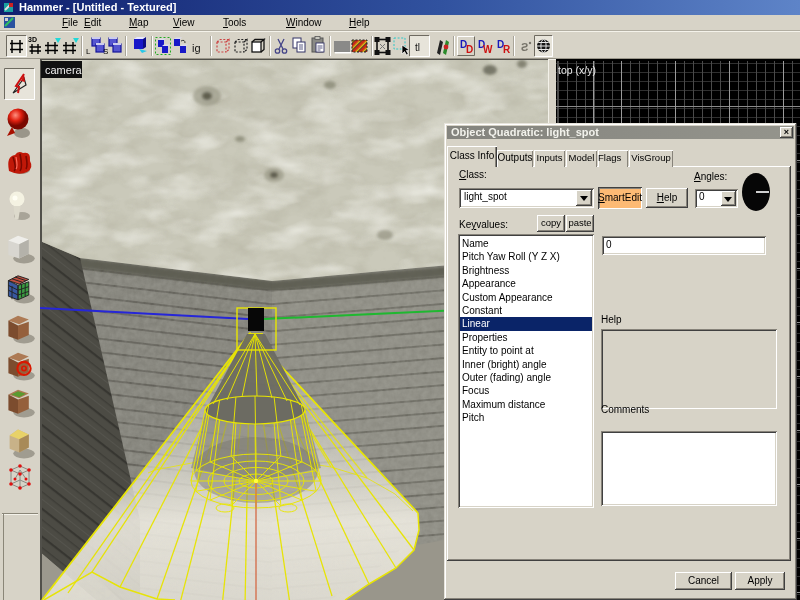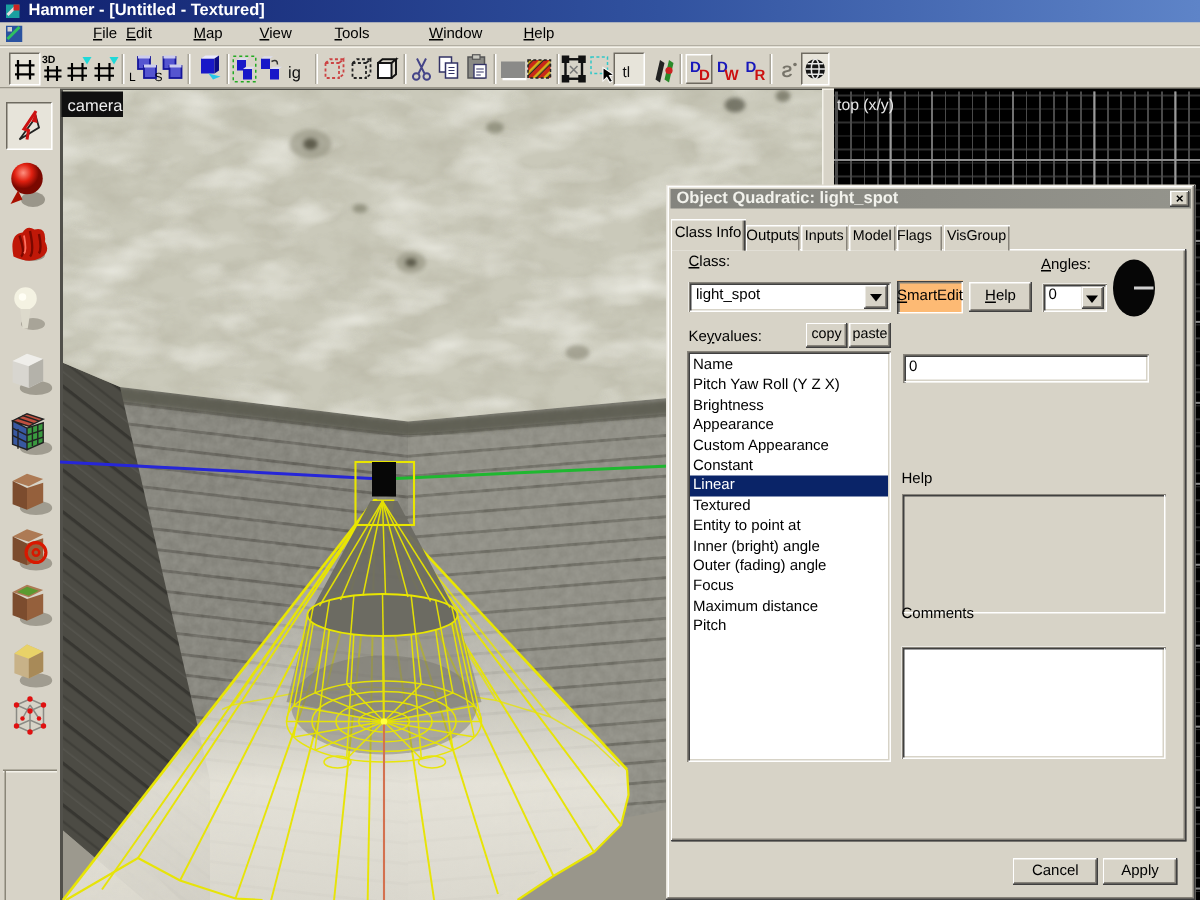--- a/index.html
+++ b/index.html
@@ -552,21 +552,21 @@
 
  <div class="abs field" style="left:14px;top:111px;width:136px;height:274px;">
   <div class="abs" style="left:2px;top:3px;width:132px;line-height:13.4px;white-space:nowrap;">
    <div style="padding-left:2px;">Name</div>
    <div style="padding-left:2px;">Pitch Yaw Roll (Y Z X)</div>
    <div style="padding-left:2px;">Brightness</div>
    <div style="padding-left:2px;">Appearance</div>
    <div style="padding-left:2px;">Custom Appearance</div>
    <div style="padding-left:2px;">Constant</div>
    <div style="padding-left:2px;background:#0a2468;color:#fff;">Linear</div>
-   <div style="padding-left:2px;">Textured</div>
+   <div style="padding-left:2px;">Properties</div>
    <div style="padding-left:2px;">Entity to point at</div>
    <div style="padding-left:2px;">Inner (bright) angle</div>
    <div style="padding-left:2px;">Outer (fading) angle</div>
    <div style="padding-left:2px;">Focus</div>
    <div style="padding-left:2px;">Maximum distance</div>
    <div style="padding-left:2px;">Pitch</div>
   </div>
  </div>
 
  <div class="abs field" style="left:158px;top:113px;width:164px;height:19px;">

